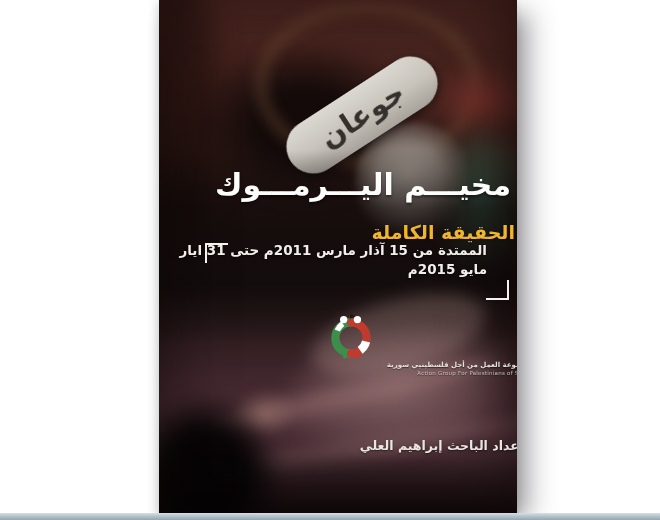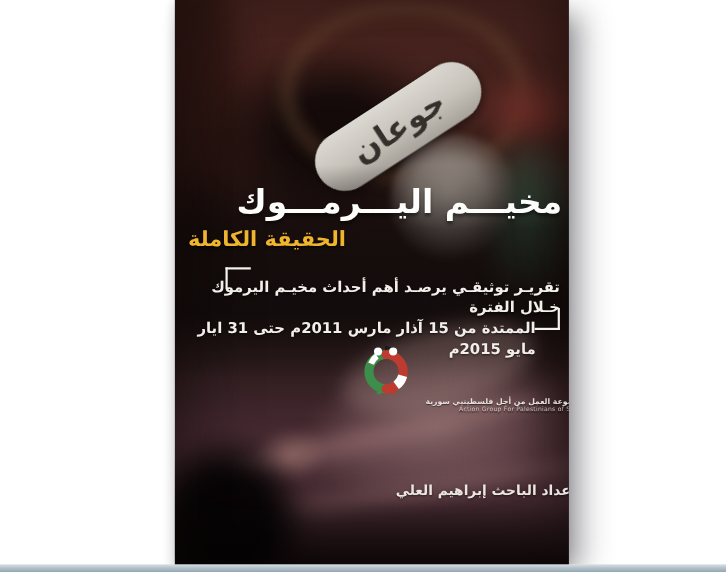--- a/index.html
+++ b/index.html
@@ -60,21 +60,21 @@
   .vignette{position:absolute;inset:0;border-radius:0;
     box-shadow:inset 0 -50px 70px rgba(5,3,4,.55), inset 0 20px 50px rgba(30,15,12,.3);
     background:linear-gradient(180deg,rgba(0,0,0,0) 88%,rgba(5,3,4,.5) 100%);}
 
   
   .cover-title{
     position:absolute;top:167px;right:6px;margin:0;direction:rtl;white-space:nowrap;
     font-size:30px;font-weight:bold;color:#fdfdfc;text-shadow:0 2px 3px rgba(0,0,0,.45);
   }
   .cover-subtitle{
-    position:absolute;top:207px;left:0;right:0;margin:0;text-align:left;direction:rtl;
+    position:absolute;top:207px;left:0;right:0;margin:14px;text-align:right;direction:rtl;
     transform:translateX(12px);font-size:19px;font-weight:bold;color:#f0b52e;
     text-shadow:0 1px 2px rgba(0,0,0,.5);
   }
   .desc{
     position:absolute;top:241px;left:20px;right:8px;height:60px;
     direction:rtl;text-align:right;color:#f2eeea;font-weight:bold;
     text-shadow:0 1px 2px rgba(0,0,0,.6);
   }
   .desc p{margin:0;font-size:13.5px;line-height:19px;}
   .desc p.l1{padding-top:11px;}
@@ -129,21 +129,20 @@
       <div class="ly child-face"></div>
       <div class="ly dark-bl"></div>
       <div class="vignette"></div>
     </div>
 
     <h1 class="cover-title">مخيـــم اليـــرمـــوك</h1>
     <h2 class="cover-subtitle">الحقيقة الكاملة</h2>
 
     <div class="desc">
       <span class="bracket tl"></span>
-      <p class="l1">تقريـر توثيقـي يرصـد أهم أحداث مخيـم اليرموك خـلال الفترة</p>
       <p class="l2">الممتدة من 15 آذار مارس 2011م حتى 31 ايار مايو 2015م</p>
       <span class="bracket br"></span>
     </div>
 
     <div class="logo">
       <svg width="44" height="46" viewBox="0 0 48 50">
         <path d="M24 9 A 17 17 0 0 0 24 43" fill="none" stroke="#3e8e4b" stroke-width="9" stroke-linecap="round"></path>
         <path d="M24 43 A 17 17 0 0 0 24 9" fill="none" stroke="#bf3a2f" stroke-width="9" stroke-linecap="round"></path>
         <path d="M40.5 30 A 17 17 0 0 1 34 39.5" fill="none" stroke="#ffffff" stroke-width="9" stroke-linecap="butt"></path>
         <path d="M9 18 A 17 17 0 0 1 15 10.5" fill="none" stroke="#ffffff" stroke-width="6" stroke-linecap="butt"></path>

